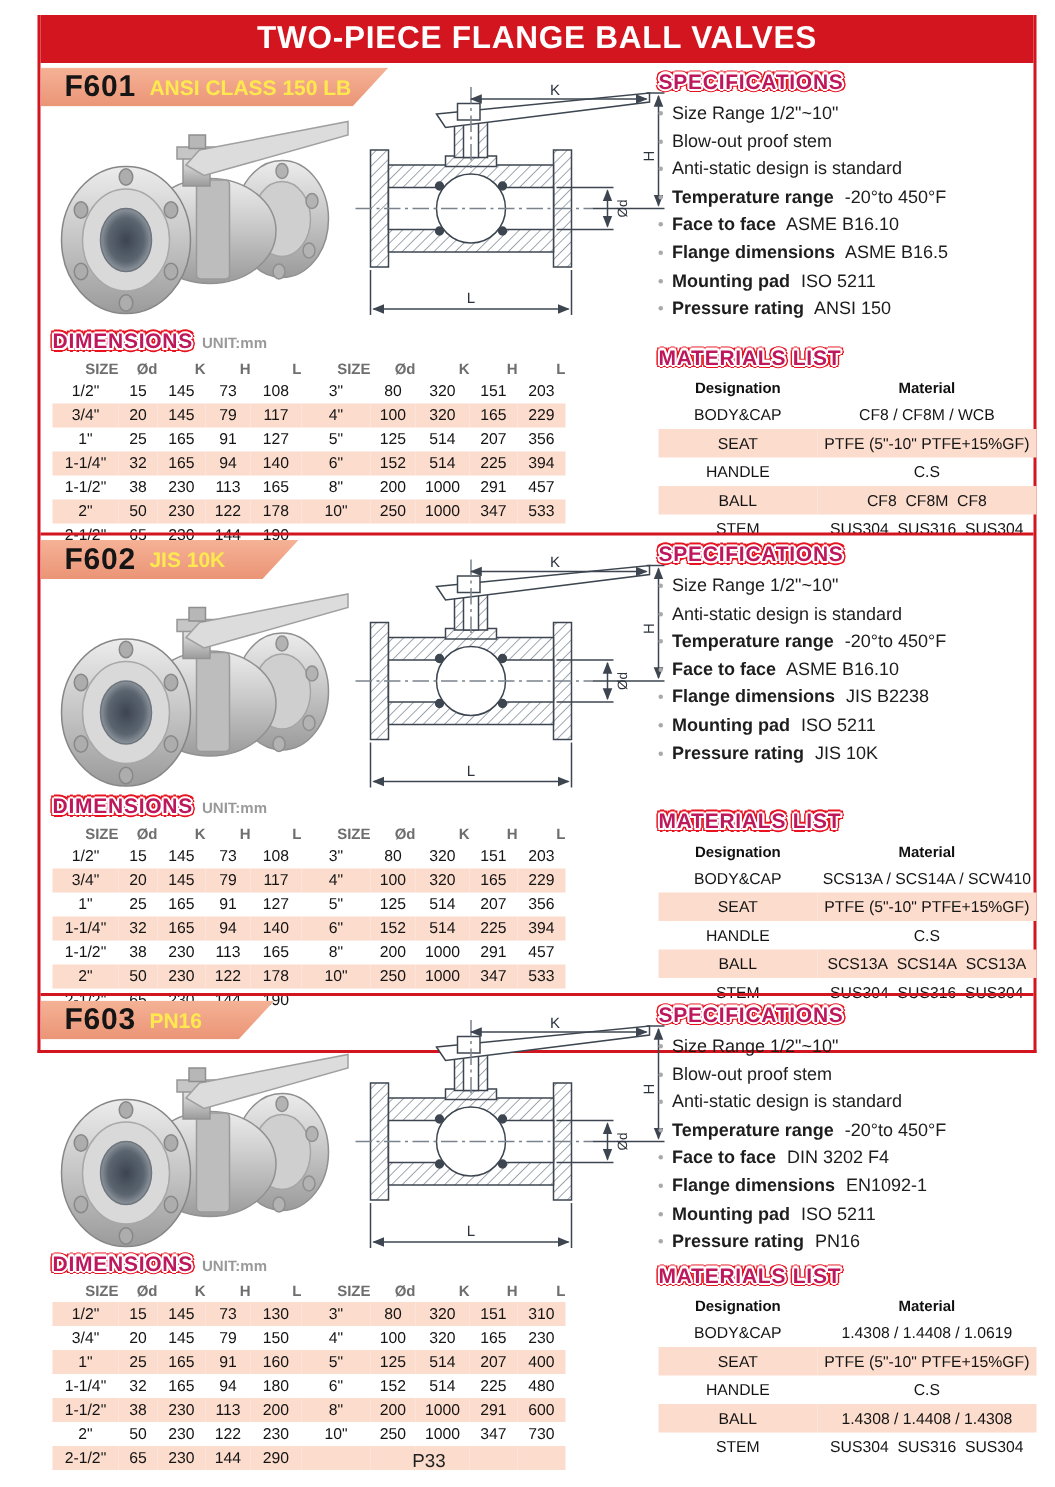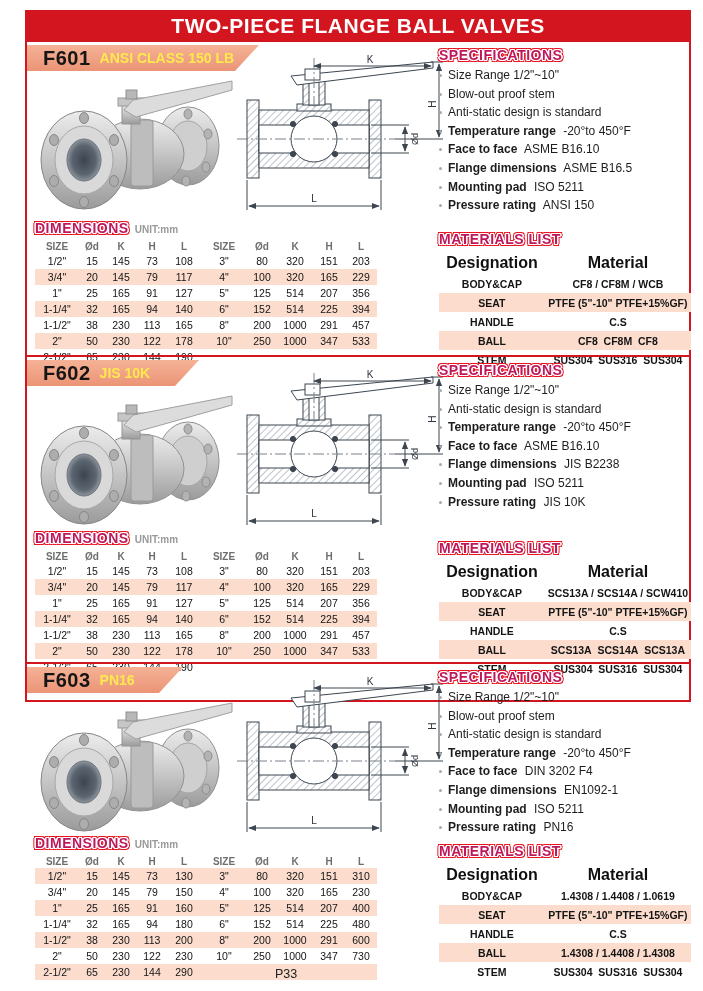--- a/index.html
+++ b/index.html
@@ -53,25 +53,25 @@
   .spec-item .bullet { flex:none; width:3px; height:3px; border-radius:50%; background:#a9a9a9; margin-top:6px; }
   .spec-item b { margin-right:4px; }
 
   .dims { position:absolute; left:8px; top:177px; width:330px; }
   .mats { position:absolute; left:412px; top:188px; width:252px; }
 
   table { border-collapse:collapse; }
   .dims table { width:322px; margin-top:3px; table-layout:fixed; }
   .dims th { color:#6e6e6e; font-size:10px; font-weight:bold; padding:1px 0; }
   .dims td { color:#141414; font-size:10.5px; text-align:center; padding:2px 0; }
-  .dims th { text-align:center; }
+  .dims th { text-align:right; }
 
   .mats table { width:100%; margin-top:4px; }
-  .mats th { color:#101010; font-size:16px; font-weight:bold; padding:2px 0; text-align:center; }
-  .mats td { color:#141414; font-size:10.5px; text-align:center; padding:3.5px 0; white-space:pre-wrap;font-weight:bold; }
+  .mats th { color:#101010; font-size:10px; font-weight:bold; padding:2px 0; text-align:center; }
+  .mats td { color:#141414; font-size:10.5px; text-align:center; padding:3.5px 0; white-space:pre-wrap; }
 
   table.shade-even tbody tr:nth-child(even) { background:#fbdccd; }
   table.shade-odd  tbody tr:nth-child(odd)  { background:#fbdccd; }
 
   .footer { position:absolute; left:0; top:967px; width:572px; text-align:center; font-size:12.5px; color:#222; }
 
   .defs-holder { position:absolute; width:0; height:0; overflow:hidden; }
   svg { display:block; }
 </style>
 </head>

